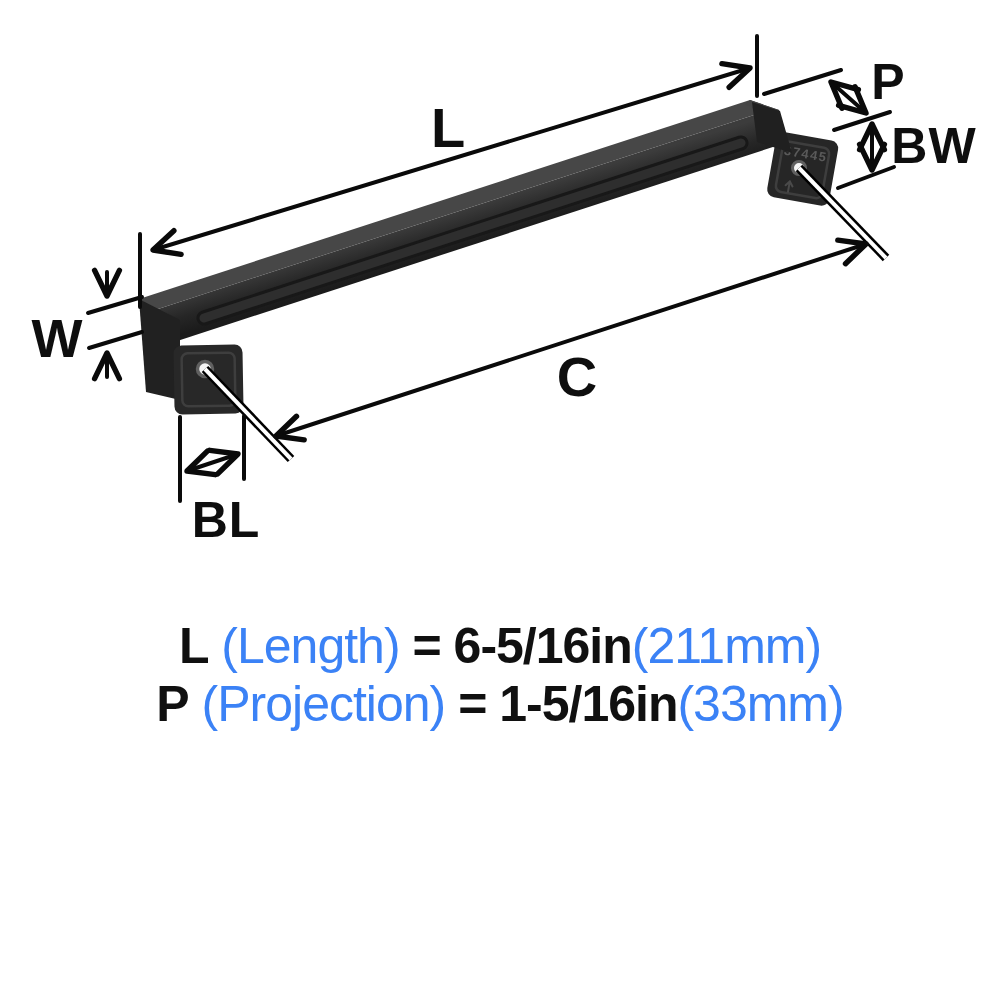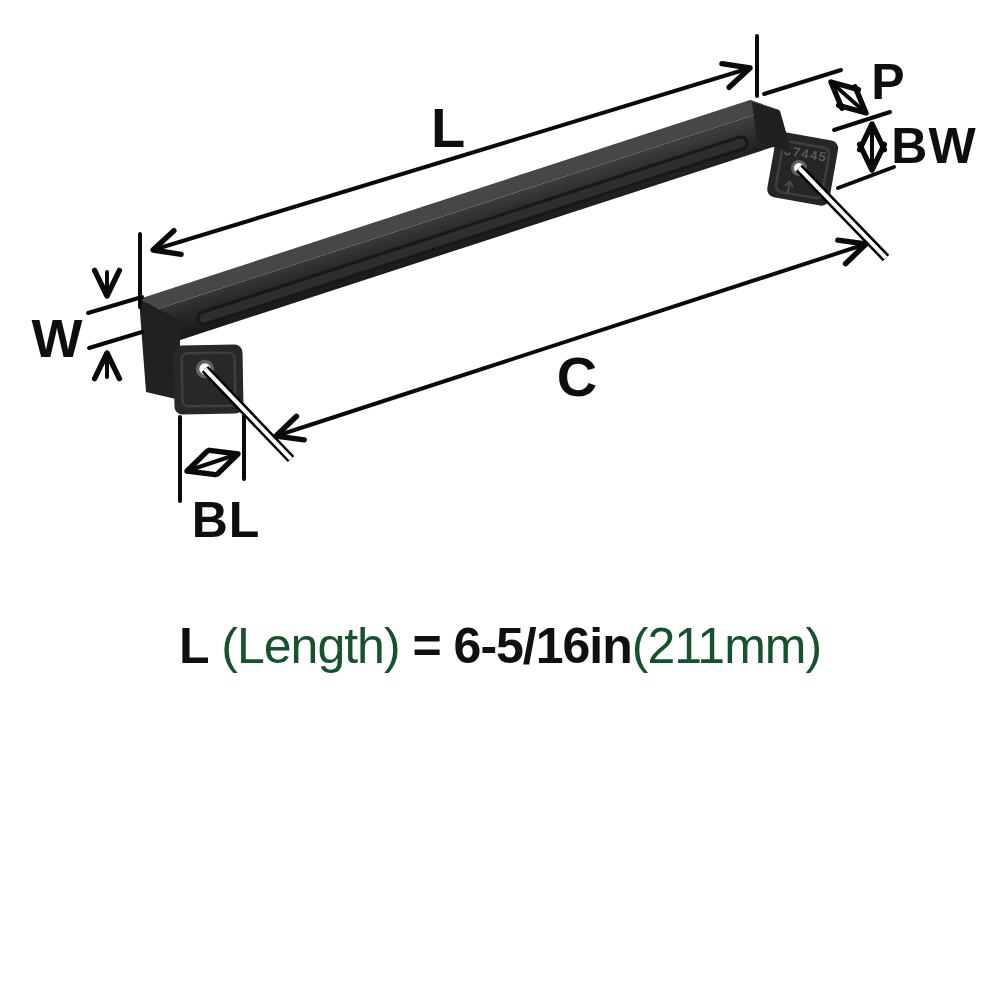--- a/index.html
+++ b/index.html
@@ -26,21 +26,21 @@
   }
   .spec-row {
     height: 58px;
     line-height: 58px;
     font-size: 50px;
     letter-spacing: -1px;
     white-space: nowrap;
     color: #2e2e2e;
   }
   .spec-row .b { font-weight: 700; color: #101010; }
-  .spec-row .r { font-weight: 400; color: #14532d; text-align: right; }
+  .spec-row .r { font-weight: 400; color: #3b82f6; text-align: right; }
   .engrave {
     font-family: "Liberation Sans", "DejaVu Sans", sans-serif;
     font-weight: bold;
     fill: #5a5a5a;
   }
 </style>
 </head>
 <body>
 
 <div class="figure">
@@ -143,14 +143,20 @@
     </g>
   </svg>
 
   <div class="specs">
     <div class="spec-row">
       <span class="b">L</span>
       <span class="r">(Length)</span>
       <span class="b">=</span>
       <span class="b">6-5/16in</span><span class="r">(211mm)</span>
     </div>
+    <div class="spec-row">
+      <span class="b">P</span>
+      <span class="r">(Projection)</span>
+      <span class="b">=</span>
+      <span class="b">1-5/16in</span><span class="r">(33mm)</span>
+    </div>
   </div>
 </div>
 
 </body></html>

